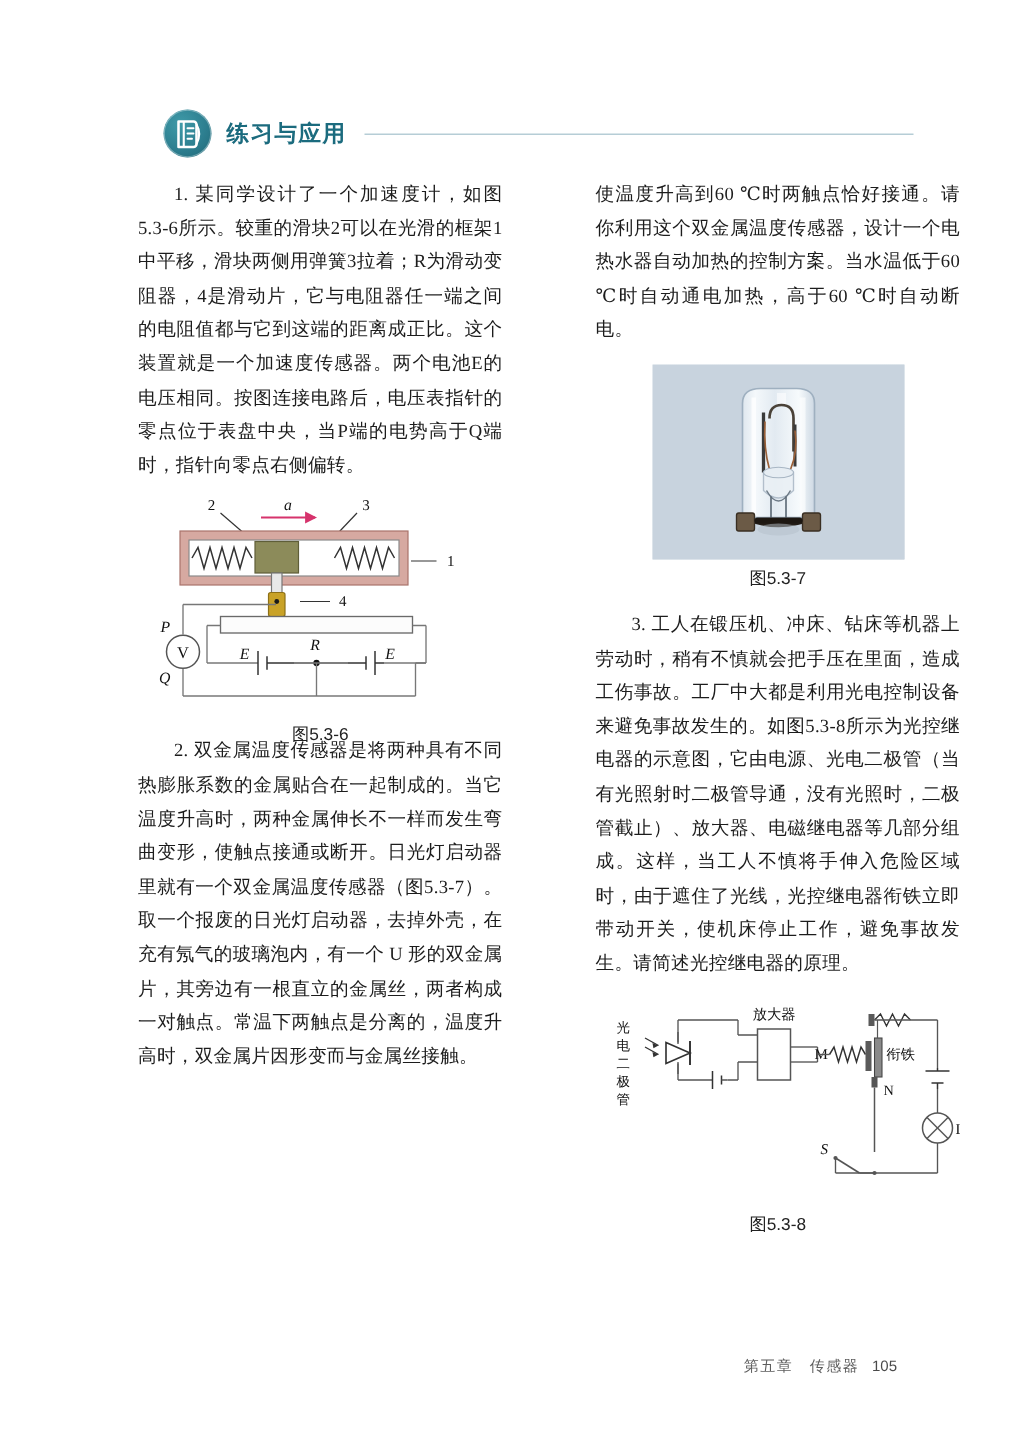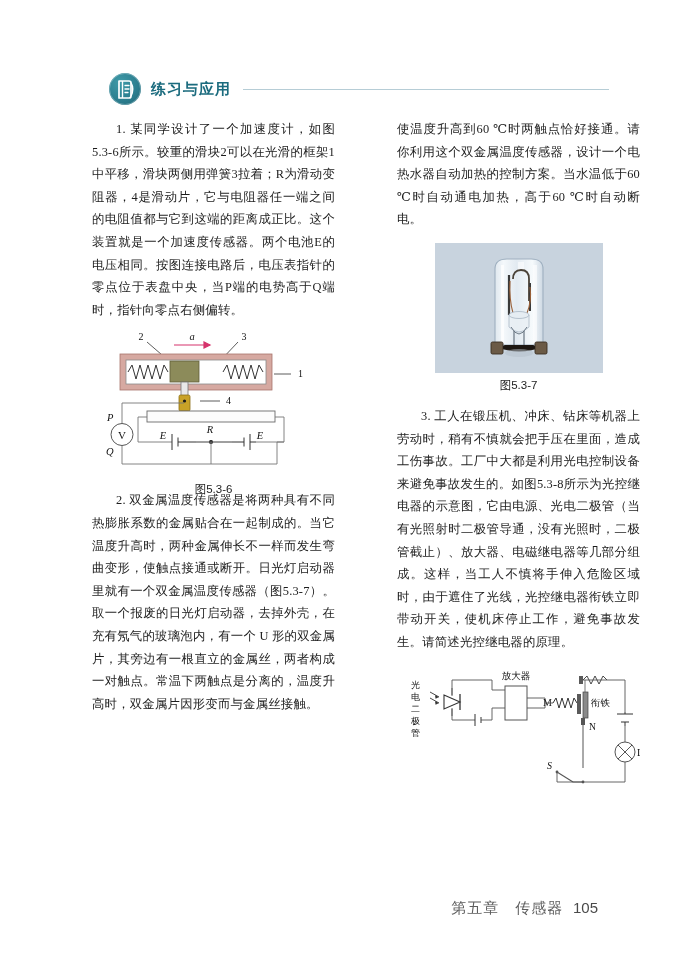--- a/index.html
+++ b/index.html
@@ -70,21 +70,21 @@
   .photo svg{display:block;}
 
   
   .fig538{position:relative;width:243px;height:150px;margin-top:10px;}
   .fig538 svg{display:block;}
 
   
   .footer{
     position:absolute;left:0;right:0;bottom:36px;
     text-align:right;padding-right:82px;
-    font-size:15px;color:#5d5d5d;
+    font-size:10px;color:#5d5d5d;
     font-family:"Liberation Serif","DejaVu Serif",serif;
   }
   .footer .pg{font-family:"Liberation Sans","DejaVu Sans",sans-serif;color:#4a4a4a;margin-left:6px;}
   .footer .ch{letter-spacing:1px;}
 </style>
 </head>
 <body>
 
 <div class="page">
 
@@ -323,20 +323,21 @@
         <line x1="221" y1="81" x2="235" y2="95" stroke="#555" stroke-width="1"></line>
         <line x1="235" y1="81" x2="221" y2="95" stroke="#555" stroke-width="1"></line>
         <text x="240" y="92" font-size="10" font-family="Liberation Serif, serif" fill="#111">L</text>
 
         <text x="150" y="105" font-size="10" font-style="italic" font-family="Liberation Serif, serif" fill="#111">S</text>
         <line x1="160" y1="108" x2="176" y2="118" stroke="#555" stroke-width="1.1"></line>
         <circle cx="160" cy="108" r="1.4" fill="#555"></circle>
         <circle cx="186" cy="118" r="1.4" fill="#555"></circle>
         <line x1="176" y1="118" x2="186" y2="118" stroke="#555" stroke-width="0.9"></line>
       </svg>
+      <div class="fig-caption">图5.3-8</div>
     </div>
   </div>
 
   <div class="footer">
     <span class="ch">第五章　传感器</span>
     <span class="pg">105</span>
   </div>
 
 </div>
 

